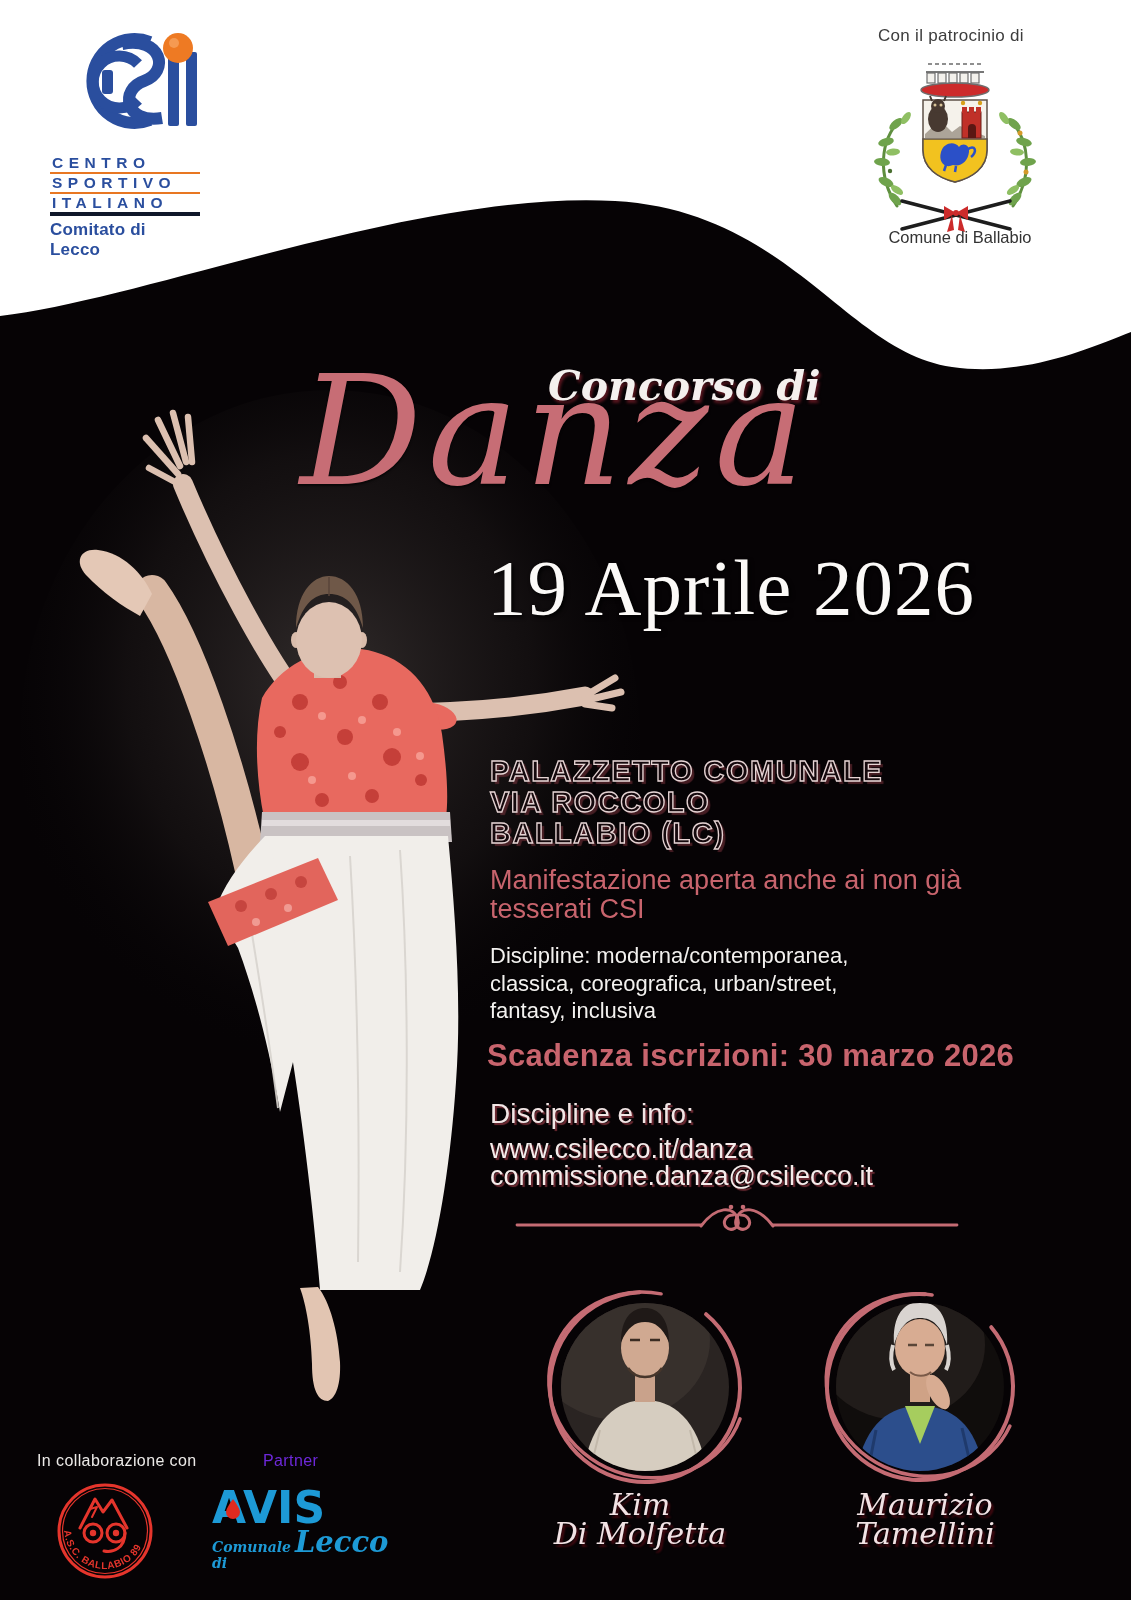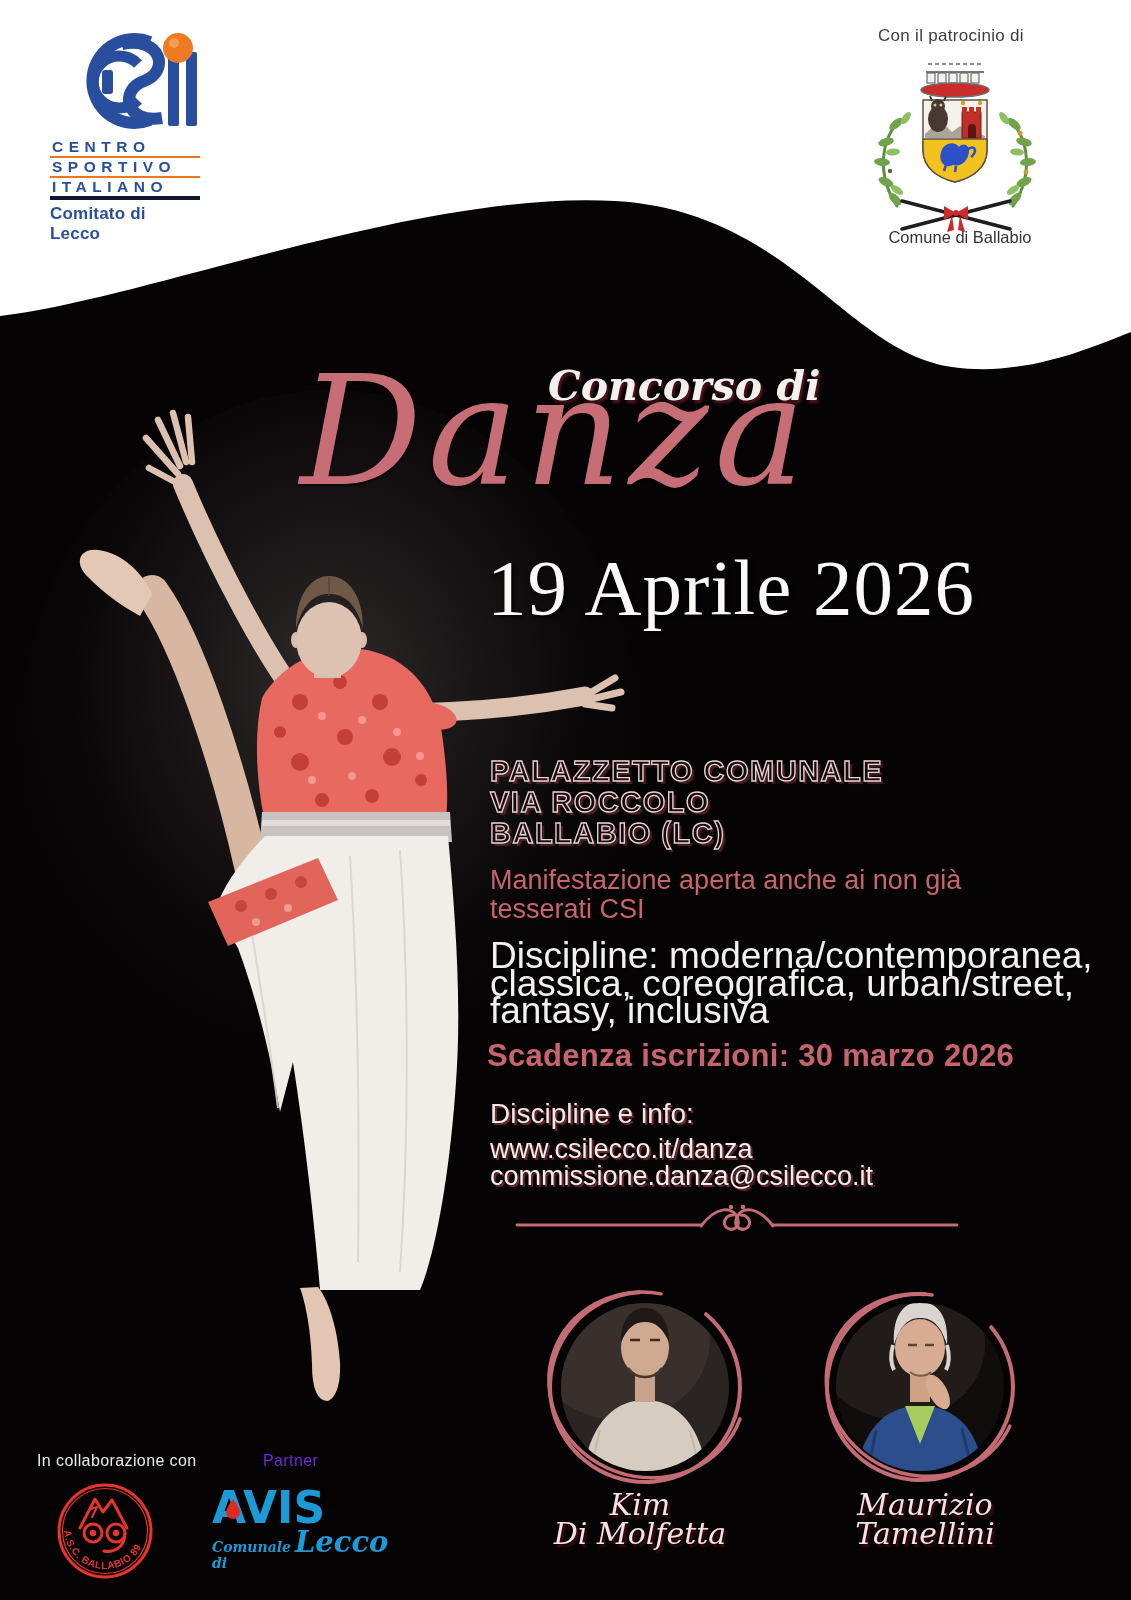--- a/index.html
+++ b/index.html
@@ -7,21 +7,21 @@
   .poster {
     position:relative; width:1131px; height:1600px; margin:0 auto;
     background:#ffffff; overflow:hidden;
     font-family:"Liberation Sans", sans-serif;
   }
   .abs { position:absolute; }
   svg { display:block; }
 
   
   .csi-block { left:50px; top:28px; width:150px; }
-  .csi-word { margin-top:4px; color:#2a4e9e; font-weight:bold; }
+  .csi-word { margin-top:20px; color:#2a4e9e; font-weight:bold; }
   .csi-row { font-size:15.5px; letter-spacing:5.5px; line-height:15px; padding:1px 0 2px 2px;
              border-bottom:2px solid #e87722; white-space:nowrap; }
   .csi-row.last { border-bottom:4px solid #0f172a; }
   .csi-sub { font-size:17px; padding-top:4px; letter-spacing:0.2px; color:#2a4e9e; }
 
   
   .patronage-label { left:878px; top:26px; width:260px; font-size:17px; color:#3c3c3c; letter-spacing:0.3px; }
   .municipality   { left:855px; top:228px; width:210px; font-size:16.5px; color:#333; text-align:center; }
 
   
@@ -31,21 +31,21 @@
             font-size:152px; line-height:160px; letter-spacing:6px; color:#c76d75;
             text-shadow:0 2px 2px rgba(0,0,0,0.6); }
   .date   { left:487px; top:543px; font-family:"Liberation Serif", serif;
             font-size:79px; color:#fbf9f7; letter-spacing:1px; text-shadow:2px 2px 4px #000; }
 
   
   .venue { left:490px; top:756px; font-weight:700; font-size:29px; line-height:31px; letter-spacing:1.5px;
            color:#15090d; -webkit-text-stroke:1.3px #e6d4d4;
            text-shadow:3px 3px 1px rgba(150,62,74,0.45); }
   .open  { left:490px; top:866px; font-size:27px; line-height:29px; color:#c8646d; }
-  .disciplines { left:490px; top:942px; font-size:37px; line-height:27.5px; color:#f3f1ef;
+  .disciplines { left:490px; top:942px; font-size:22px; line-height:27.5px; color:#f3f1ef;
                  text-shadow:1px 2px 1px rgba(0,0,0,0.8); }
   .deadline { left:487px; top:1038px; font-size:31px; font-weight:bold; color:#c8646d; letter-spacing:0.3px; }
   .info-label { left:490px; top:1098px; font-size:28px; color:#f2e6e6;
                 text-shadow:2px 2px 1px rgba(139,54,64,0.8); }
   .website { left:490px; top:1134px; font-size:27px; color:#f5eceb; text-shadow:2px 2px 1px rgba(139,54,64,0.8); }
   .email   { left:490px; top:1161px; font-size:27px; color:#f5eceb; text-shadow:2px 2px 1px rgba(139,54,64,0.8); }
 
   
   .judge-name { font-family:"DejaVu Serif", serif; font-style:italic; font-size:30px; line-height:29px;
                 color:#f2e3e5; text-align:center; text-shadow:2.5px 2.5px 2px rgba(66,8,16,0.95); }

